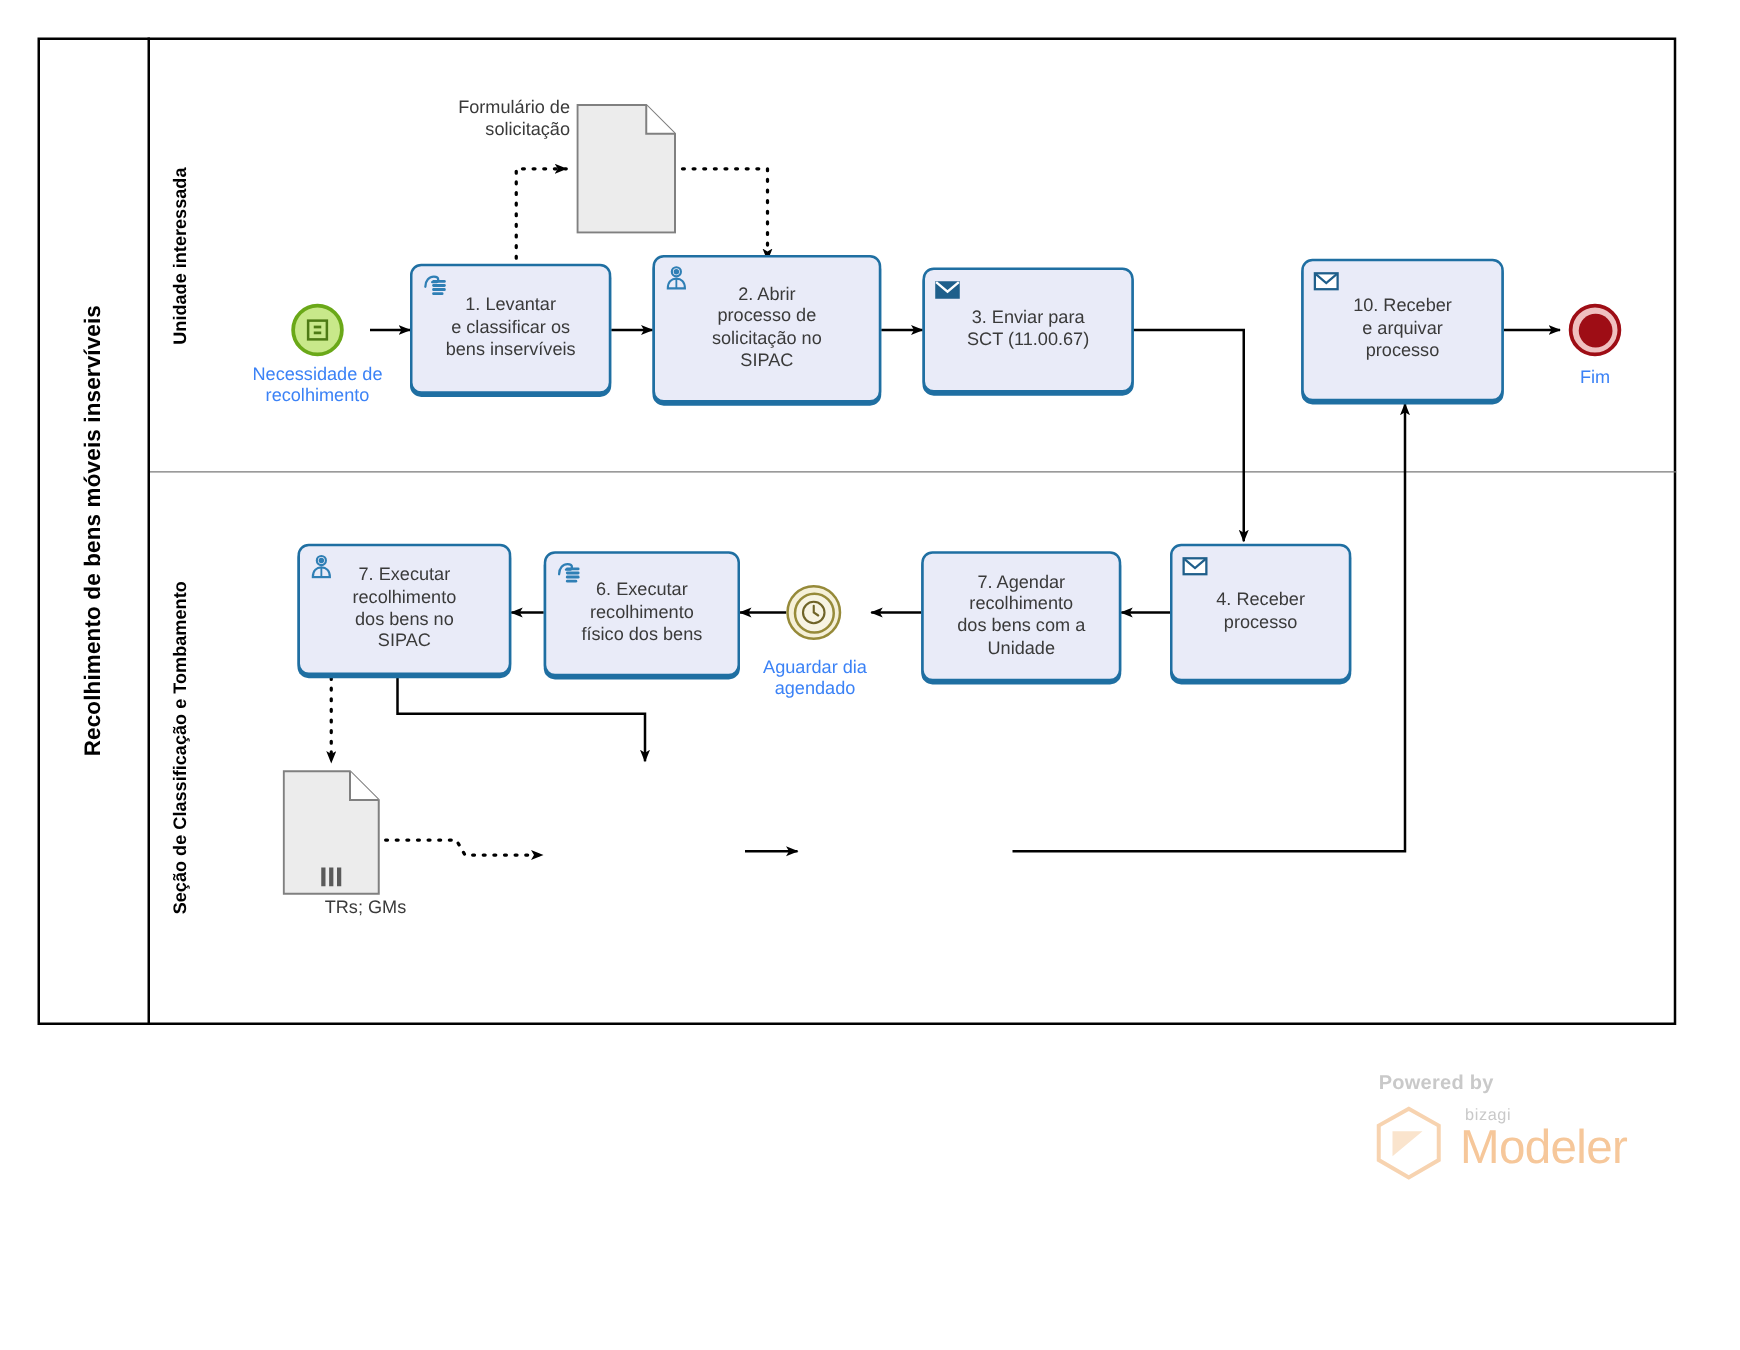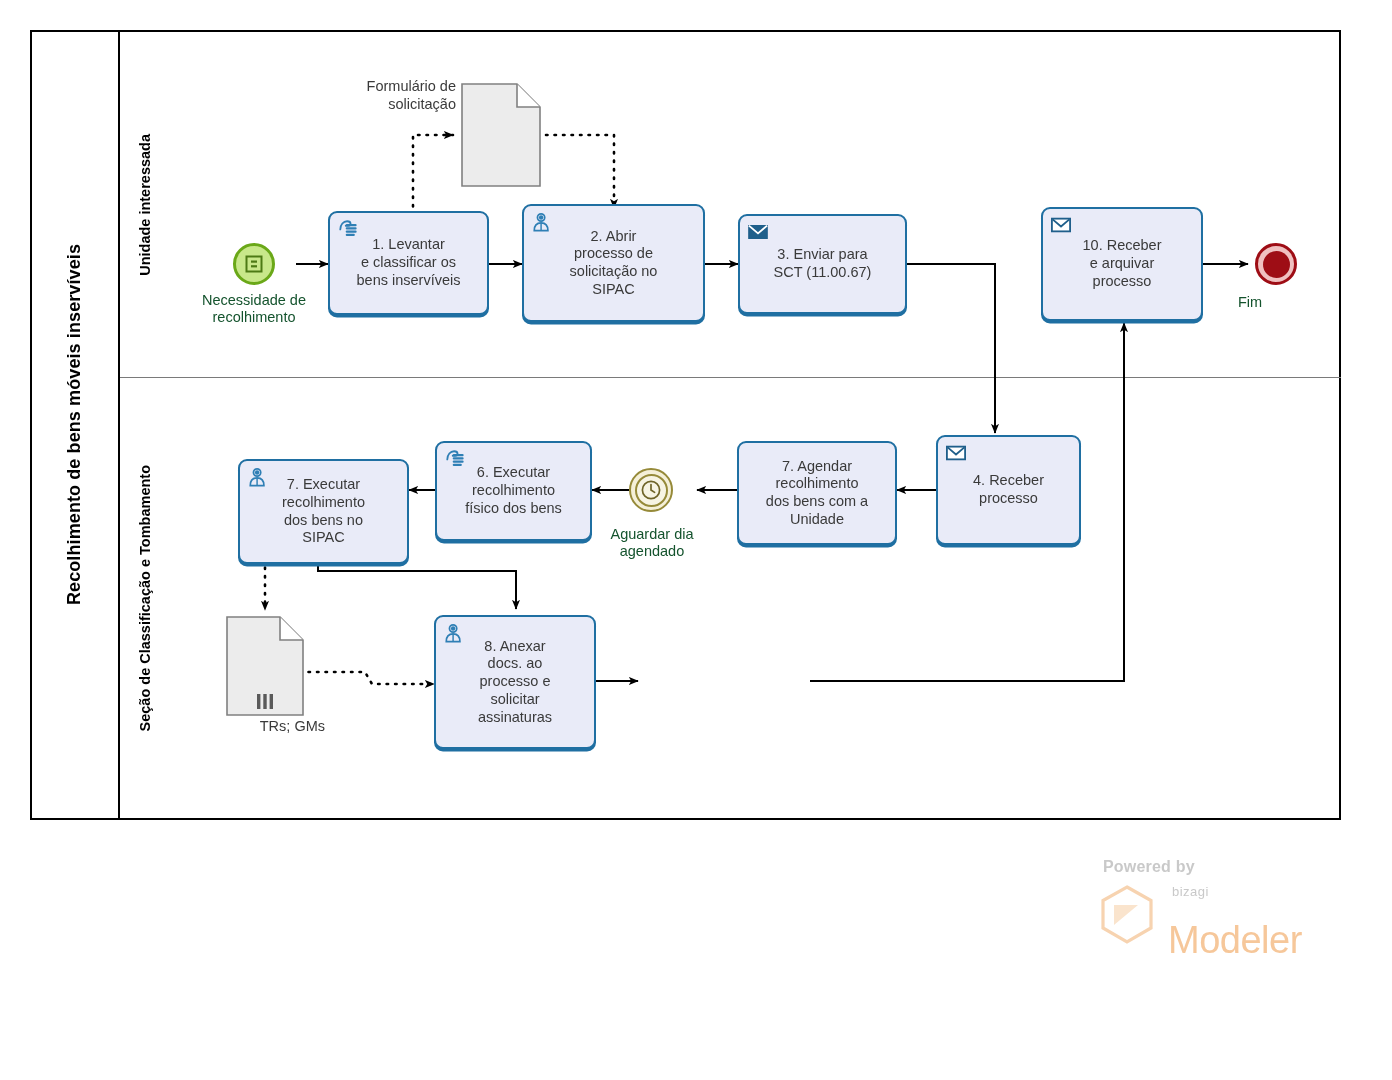--- a/index.html
+++ b/index.html
@@ -112,21 +112,21 @@
   }
   .timer-inner {
     width: 33px; height: 33px; border-radius: 50%;
     background: #f7f4e3;
     border: 2px solid #968a39;
     display: flex; align-items: center; justify-content: center;
   }
   .event-caption {
     position: absolute;
     text-align: center;
-    font-size: 14.5px; color: #14532d;
+    font-size: 14.5px; color: #3b82f6;
     line-height: 1.2;
     white-space: pre-line;
   }
 
   
   .data-object {
     position: absolute;
   }
   .data-caption {
     position: absolute;
@@ -150,21 +150,21 @@
     font-size: 16px; color: #c9c9c9;
     letter-spacing: 0.2px;
     font-weight: bold;
   }
   .wm-bizagi {
     position: absolute; left: 1172px; top: 884px;
     font-size: 13px; color: #c9c9c9; letter-spacing: 0.5px;
   }
   .wm-modeler {
     position: absolute; left: 1168px; top: 897px;
-    font-size: 38px; color: #f6c79a; letter-spacing: -0.5px; margin-top: 22px;
+    font-size: 38px; color: #f6c79a; letter-spacing: -0.5px;
   }
 </style>
 </head>
 <body>
 
 <div id="canvas">
 
   <div class="pool-outer"></div>
 
   <div class="pool-title-cell">
@@ -284,21 +284,21 @@
       <path d="M2.8,4.8 L12,12.6 L21.2,4.8" fill="none" stroke="#1f5f8b" stroke-width="2"></path>
     </svg>
     <span class="task-label">10. Receber
 e arquivar
 processo</span>
   </div>
 
   <div class="end-event" style="left:1255px; top:243px;">
     <div class="end-inner"></div>
   </div>
-  <div class="event-caption" style="left:1204px; top:294px; width:92px;">Fim</div>
+  <div class="event-caption" style="left:1230px; top:294px; width:92px;">Fim</div>
 
   <div class="task" style="left:936px; top:435px; width:145px; height:110px;">
     <svg class="task-icon" viewBox="0 0 24 22">
       <rect x="2" y="4" width="20" height="14" fill="#ffffff" stroke="#1f5f8b" stroke-width="2"></rect>
       <path d="M2.8,4.8 L12,12.6 L21.2,4.8" fill="none" stroke="#1f5f8b" stroke-width="2"></path>
     </svg>
     <span class="task-label">4. Receber
 processo</span>
   </div>
 
@@ -326,21 +326,21 @@
       <rect x="9.5" y="5.4" width="12" height="2.6" rx="1.2" fill="#2f7fb5"></rect>
       <rect x="9.5" y="9.0" width="12" height="2.6" rx="1.2" fill="#2f7fb5"></rect>
       <rect x="9.5" y="12.6" width="12" height="2.6" rx="1.2" fill="#2f7fb5"></rect>
       <rect x="9.5" y="16.2" width="10" height="2.6" rx="1.2" fill="#2f7fb5"></rect>
     </svg>
     <span class="task-label">6. Executar
 recolhimento
 físico dos bens</span>
   </div>
 
-  <div class="task" style="left:238px; top:435px; width:171px; height:105px;margin-top:24px;">
+  <div class="task" style="left:238px; top:435px; width:171px; height:105px;">
     <svg class="task-icon" viewBox="0 0 24 22">
       <circle cx="11" cy="6" r="4" fill="none" stroke="#2f7fb5" stroke-width="1.9"></circle>
       <circle cx="11" cy="6" r="2.4" fill="#2f7fb5"></circle>
       <path d="M3.5,20.5 C3.5,14.5 7,12 11,12 C15,12 18.5,14.5 18.5,20.5 Z" fill="none" stroke="#2f7fb5" stroke-width="1.9"></path>
       <path d="M11,12 L11,20.5" stroke="#2f7fb5" stroke-width="1.6"></path>
     </svg>
     <span class="task-label">7. Executar
 recolhimento
 dos bens no
 SIPAC</span>
@@ -352,33 +352,20 @@
       <path d="M54,1 L54,24 L77,24" fill="#ffffff" stroke="#808080" stroke-width="1.6"></path>
       <g fill="#5a5a5a">
         <rect x="31" y="78" width="3.4" height="15"></rect>
         <rect x="37.3" y="78" width="3.4" height="15"></rect>
         <rect x="43.6" y="78" width="3.4" height="15"></rect>
       </g>
     </svg>
   </div>
   <div class="data-caption" style="left:205px; top:718px; width:120px;">TRs; GMs</div>
 
-  <div class="task" style="left:434px; top:615px; width:162px; height:134px;">
-    <svg class="task-icon" viewBox="0 0 24 22">
-      <circle cx="11" cy="6" r="4" fill="none" stroke="#2f7fb5" stroke-width="1.9"></circle>
-      <circle cx="11" cy="6" r="2.4" fill="#2f7fb5"></circle>
-      <path d="M3.5,20.5 C3.5,14.5 7,12 11,12 C15,12 18.5,14.5 18.5,20.5 Z" fill="none" stroke="#2f7fb5" stroke-width="1.9"></path>
-      <path d="M11,12 L11,20.5" stroke="#2f7fb5" stroke-width="1.6"></path>
-    </svg>
-    <span class="task-label">8. Anexar
-docs. ao
-processo e
-solicitar
-assinaturas</span>
-  </div>
 
 
   <div class="wm-powered">Powered by</div>
   <svg class="watermark" style="left:1098px; top:884px;" width="60" height="62" viewBox="0 0 60 62">
     <path d="M29,3 L53,16.5 L53,44 L29,58 L5,44 L5,16.5 Z" fill="none" stroke="#f7d3b0" stroke-width="3.2"></path>
     <path d="M16,21 L40,21 L16,41 Z" fill="#fae4cd"></path>
   </svg>
   <div class="wm-bizagi">bizagi</div>
   <div class="wm-modeler">Modeler</div>
 

